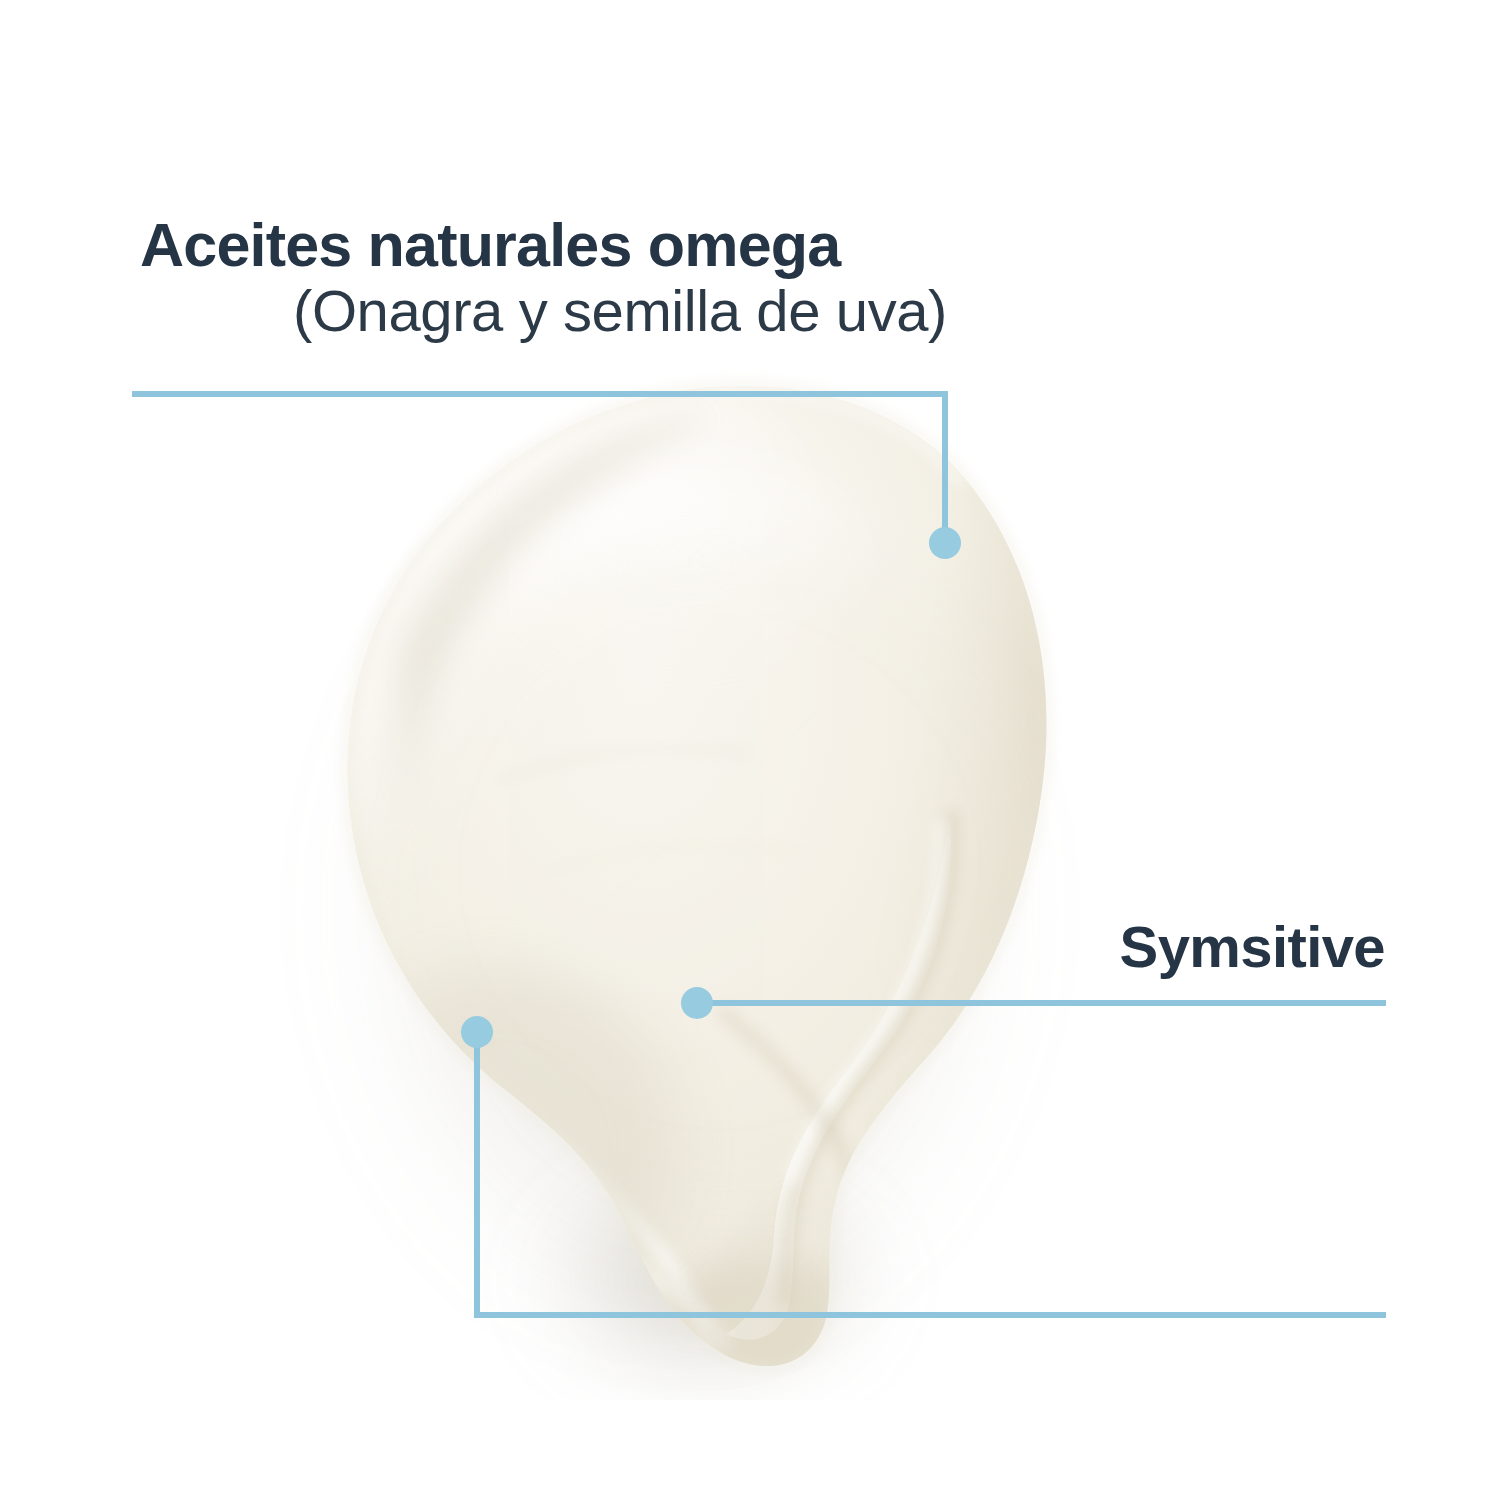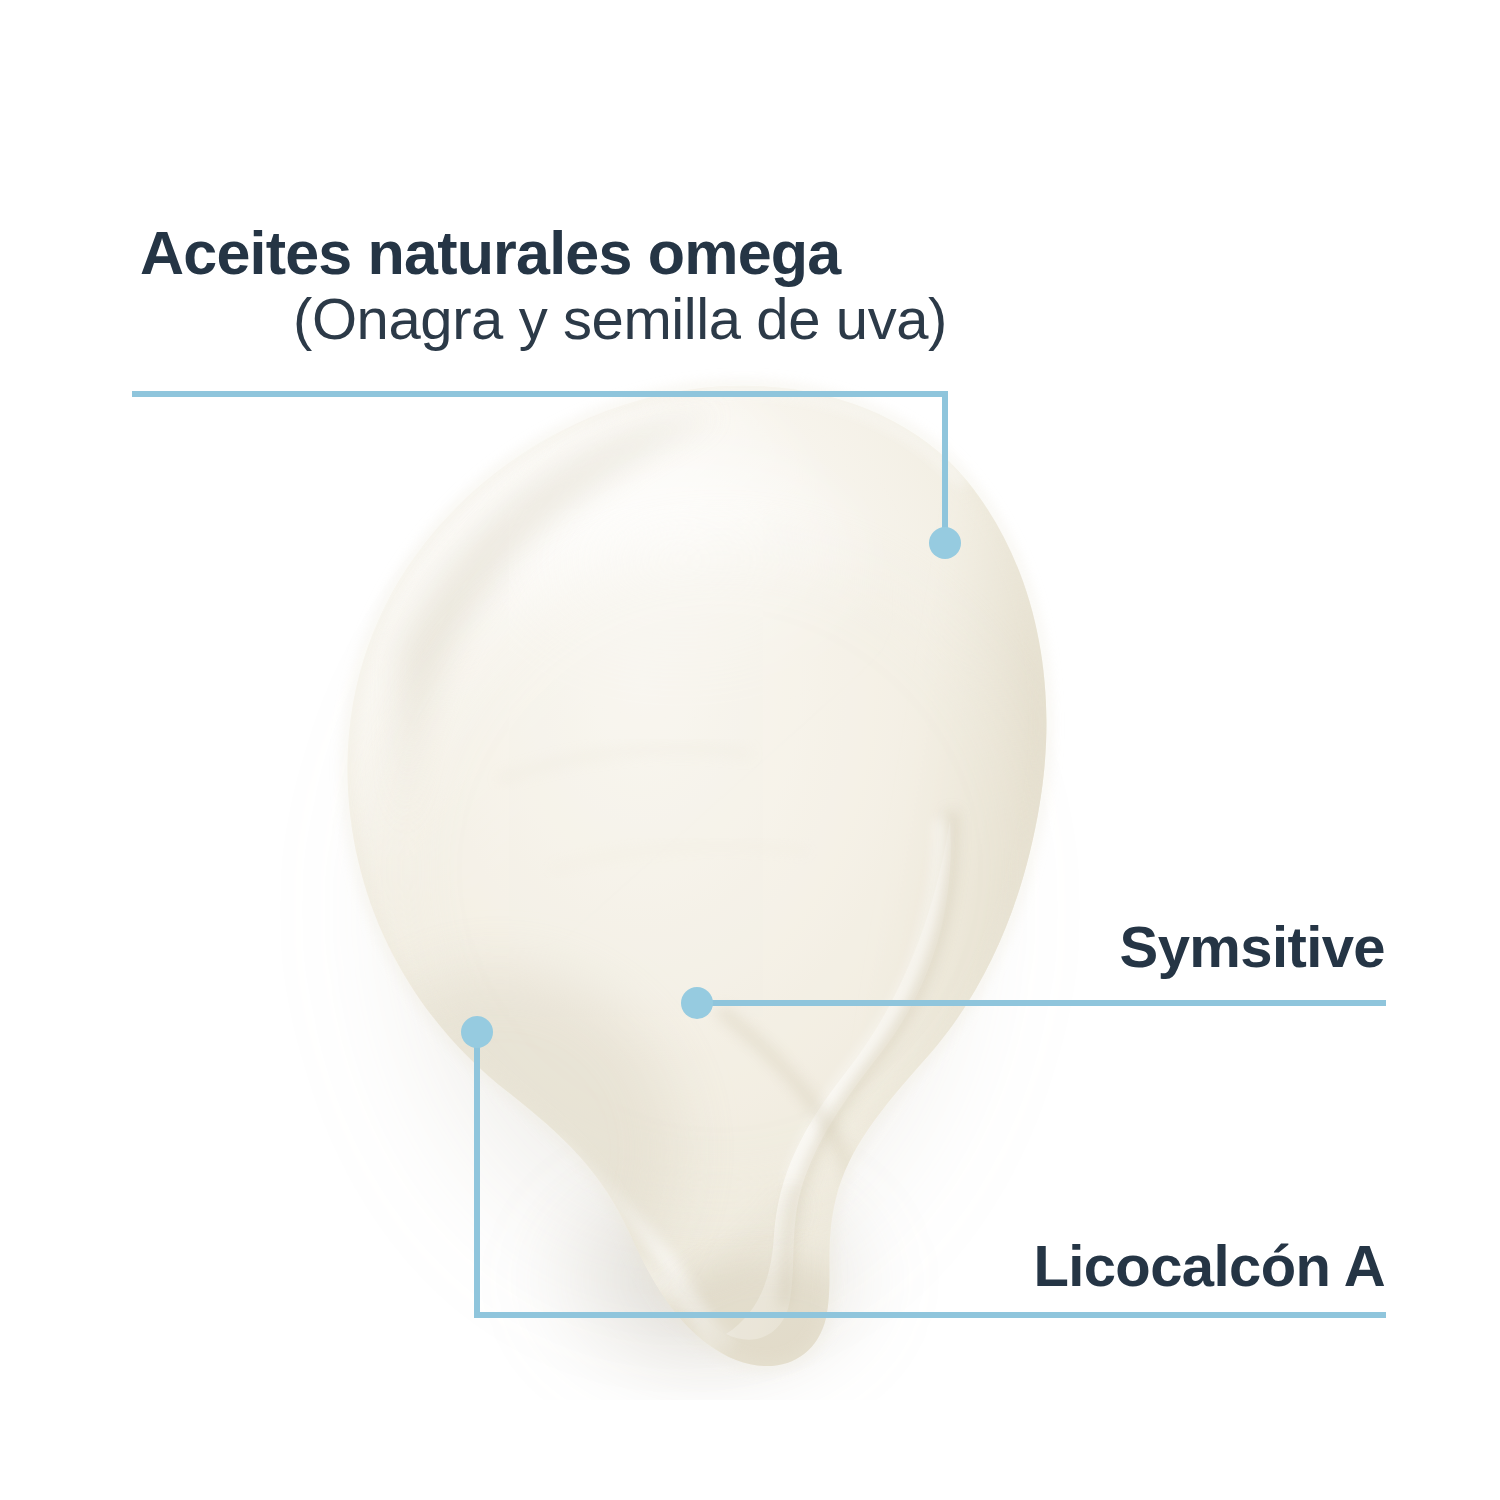--- a/index.html
+++ b/index.html
@@ -14,21 +14,21 @@
     background: #ffffff;
     overflow: hidden;
     font-family: "Liberation Sans", sans-serif;
     -webkit-font-smoothing: antialiased;
   }
 
   
   #heading {
     position: absolute;
     left: 140px;
-    top: 222px;
+    top: 214px;
     width: 960px;
   }
   #title-main {
     font-size: 61px;
     font-weight: bold;
     line-height: 1.02;
     letter-spacing: -0.8px;
     color: #253545;
     white-space: nowrap;
   }
@@ -275,15 +275,14 @@
       <g fill="#96CBE0">
         <circle cx="945" cy="543" r="16"></circle>
         <circle cx="697" cy="1003" r="16"></circle>
         <circle cx="477" cy="1032" r="16"></circle>
       </g>
     </svg>
   </div>
 
   <div class="side-label" id="label-symsitive">Symsitive</div>
 
-  <div class="side-label" id="label-licocalcon">Licocalcón A</div>
 
 </div>
 
 </body></html>

